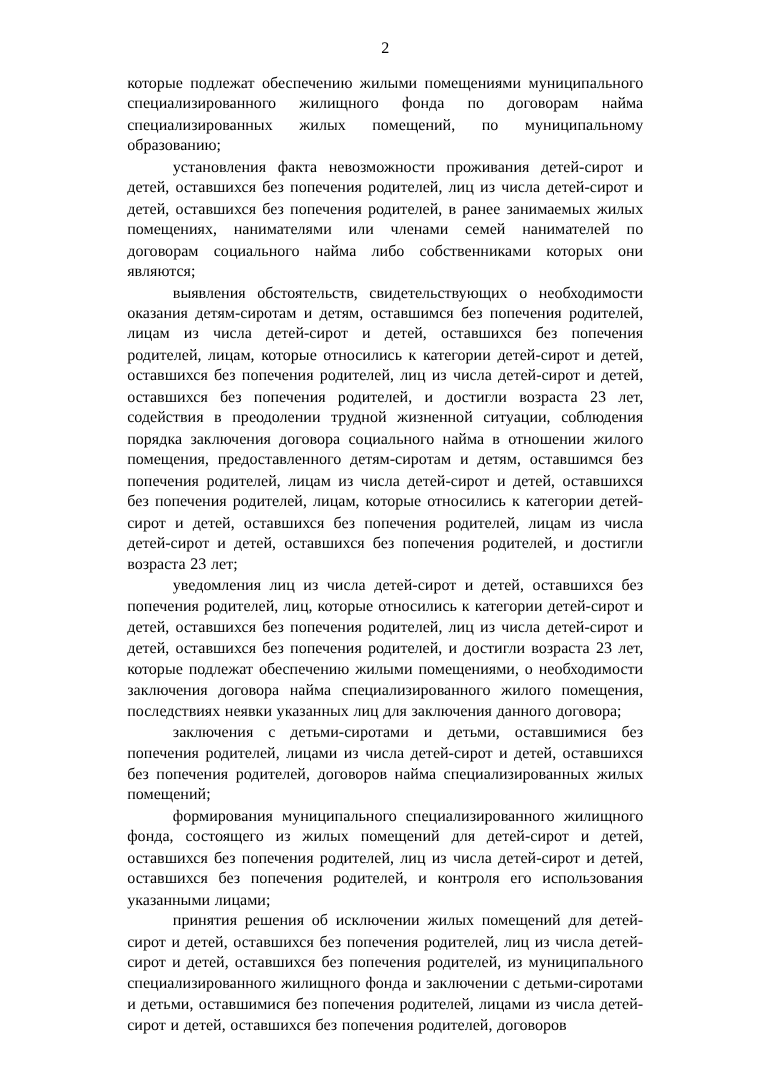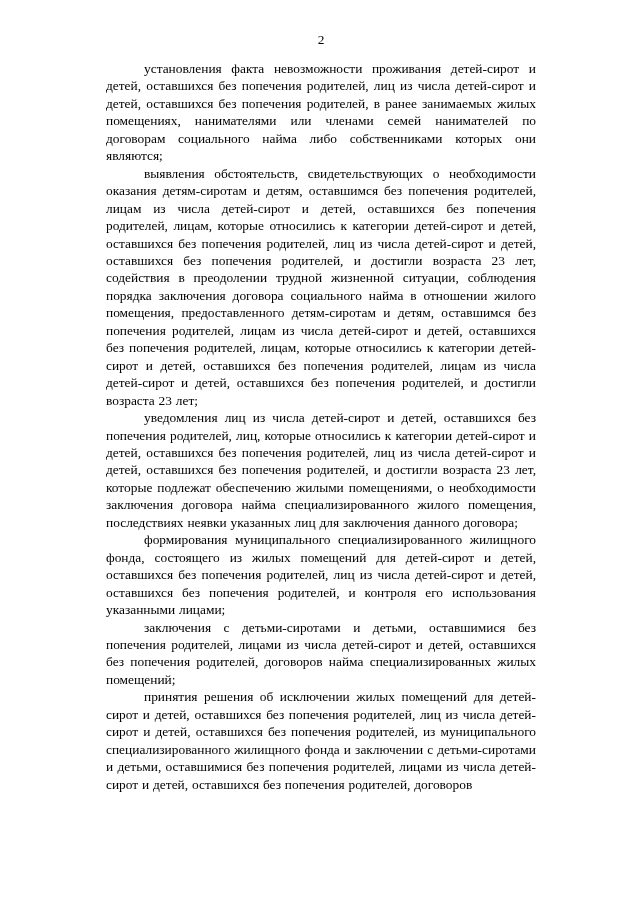--- a/index.html
+++ b/index.html
@@ -36,20 +36,21 @@
     text-indent: 0;
   }
 </style>
 </head>
 <body>
 
 <div class="page">
   <div class="page-number">2</div>
 
   <div class="body-text">
+    <p class="no-indent">которые подлежат обеспечению жилыми помещениями муниципального специализированного жилищного фонда по договорам найма специализированных жилых помещений, по муниципальному образованию;</p>
     <p>установления факта невозможности проживания детей-сирот и детей, оставшихся без попечения родителей, лиц из числа детей-сирот и детей, оставшихся без попечения родителей, в ранее занимаемых жилых помещениях, нанимателями или членами семей нанимателей по договорам социального найма либо собственниками которых они являются;</p>
     <p>выявления обстоятельств, свидетельствующих о необходимости оказания детям-сиротам и детям, оставшимся без попечения родителей, лицам из числа детей-сирот и детей, оставшихся без попечения родителей, лицам, которые относились к категории детей-сирот и детей, оставшихся без попечения родителей, лиц из числа детей-сирот и детей, оставшихся без попечения родителей, и достигли возраста 23 лет, содействия в преодолении трудной жизненной ситуации, соблюдения порядка заключения договора социального найма в отношении жилого помещения, предоставленного детям-сиротам и детям, оставшимся без попечения родителей, лицам из числа детей-сирот и детей, оставшихся без попечения родителей, лицам, которые относились к категории детей-сирот и детей, оставшихся без попечения родителей, лицам из числа детей-сирот и детей, оставшихся без попечения родителей, и достигли возраста 23 лет;</p>
     <p>уведомления лиц из числа детей-сирот и детей, оставшихся без попечения родителей, лиц, которые относились к категории детей-сирот и детей, оставшихся без попечения родителей, лиц из числа детей-сирот и детей, оставшихся без попечения родителей, и достигли возраста 23 лет, которые подлежат обеспечению жилыми помещениями, о необходимости заключения договора найма специализированного жилого помещения, последствиях неявки указанных лиц для заключения данного договора;</p>
+    <p>заключения с детьми-сиротами и детьми, оставшимися без попечения родителей, лицами из числа детей-сирот и детей, оставшихся без попечения родителей, договоров найма специализированных жилых помещений;</p>
     <p>формирования муниципального специализированного жилищного фонда, состоящего из жилых помещений для детей-сирот и детей, оставшихся без попечения родителей, лиц из числа детей-сирот и детей, оставшихся без попечения родителей, и контроля его использования указанными лицами;</p>
-    <p>заключения с детьми-сиротами и детьми, оставшимися без попечения родителей, лицами из числа детей-сирот и детей, оставшихся без попечения родителей, договоров найма специализированных жилых помещений;</p>
     <p>принятия решения об исключении жилых помещений для детей-сирот и детей, оставшихся без попечения родителей, лиц из числа детей-сирот и детей, оставшихся без попечения родителей, из муниципального специализированного жилищного фонда и заключении с детьми-сиротами и детьми, оставшимися без попечения родителей, лицами из числа детей-сирот и детей, оставшихся без попечения родителей, договоров</p>
   </div>
 </div>
 
 </body></html>

